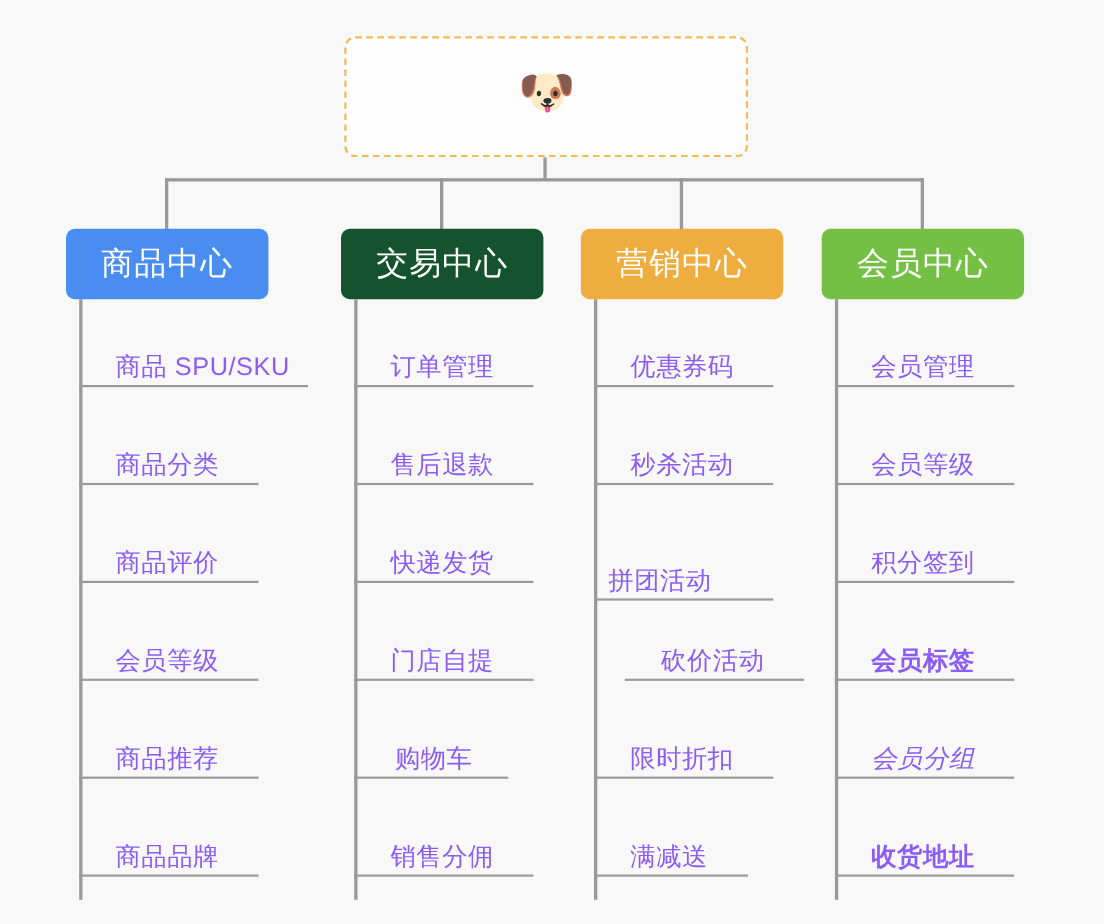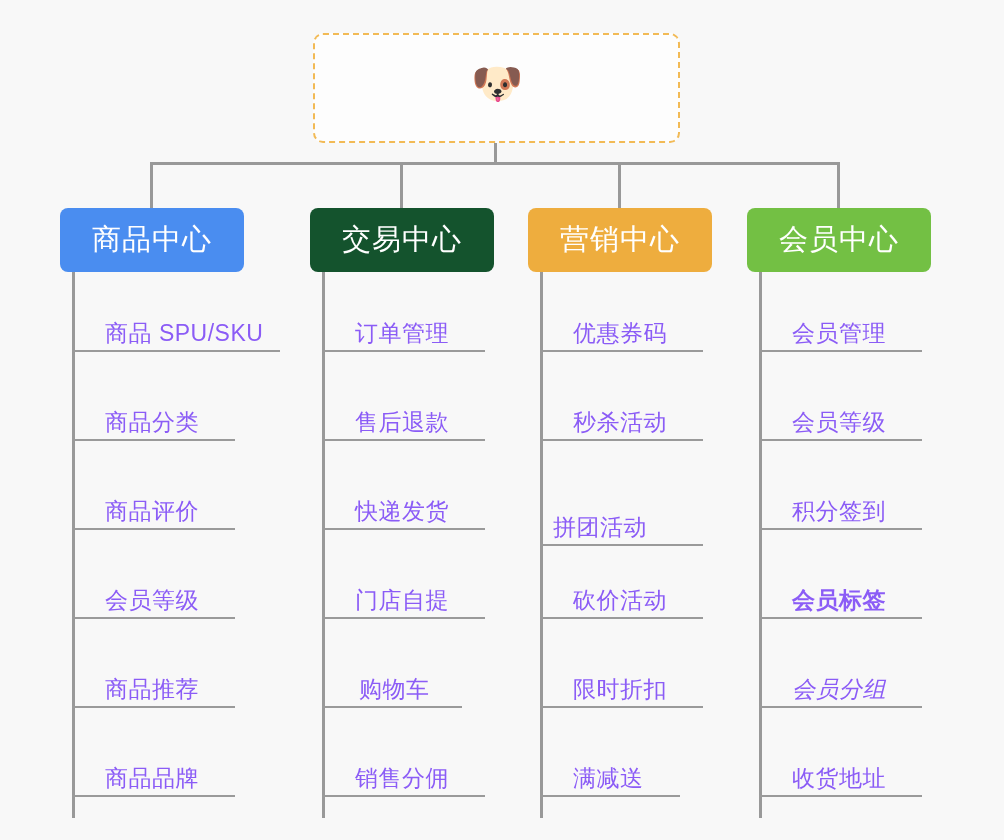--- a/index.html
+++ b/index.html
@@ -179,21 +179,21 @@
         <div class="leaf-spine"></div>
         <div class="leaf-item" style="top: 44px; width: 163px;">
           <span class="leaf-label">优惠券码</span>
         </div>
         <div class="leaf-item" style="top: 133px; width: 163px;">
           <span class="leaf-label">秒杀活动</span>
         </div>
         <div class="leaf-item" style="top: 238px; width: 163px; padding-left: 13px;">
           <span class="leaf-label">拼团活动</span>
         </div>
-        <div class="leaf-item" style="top: 311px; width: 163px;">
+        <div class="leaf-item" style="top: 311px; width: 163px; margin-left: 28px;">
           <span class="leaf-label">砍价活动</span>
         </div>
         <div class="leaf-item" style="top: 400px; width: 163px;">
           <span class="leaf-label">限时折扣</span>
         </div>
         <div class="leaf-item" style="top: 489px; width: 140px;">
           <span class="leaf-label">满减送</span>
         </div>
       </div>
       <div class="cat-box" style="left: 747px; background: rgb(115, 192, 68);">
@@ -209,19 +209,19 @@
         </div>
         <div class="leaf-item" style="top: 222px; width: 163px;">
           <span class="leaf-label">积分签到</span>
         </div>
         <div class="leaf-item" style="top: 311px; width: 163px; font-weight: bold;">
           <span class="leaf-label">会员标签</span>
         </div>
         <div class="leaf-item" style="top: 400px; width: 163px; font-style: italic;">
           <span class="leaf-label">会员分组</span>
         </div>
-        <div class="leaf-item" style="top: 489px; width: 163px;">
+        <div class="leaf-item" style="top: 489px; width: 163px; font-weight: bold;">
           <span class="leaf-label">收货地址</span>
         </div>
       </div>
     </div>
 
 </div>
 
 </body></html>

